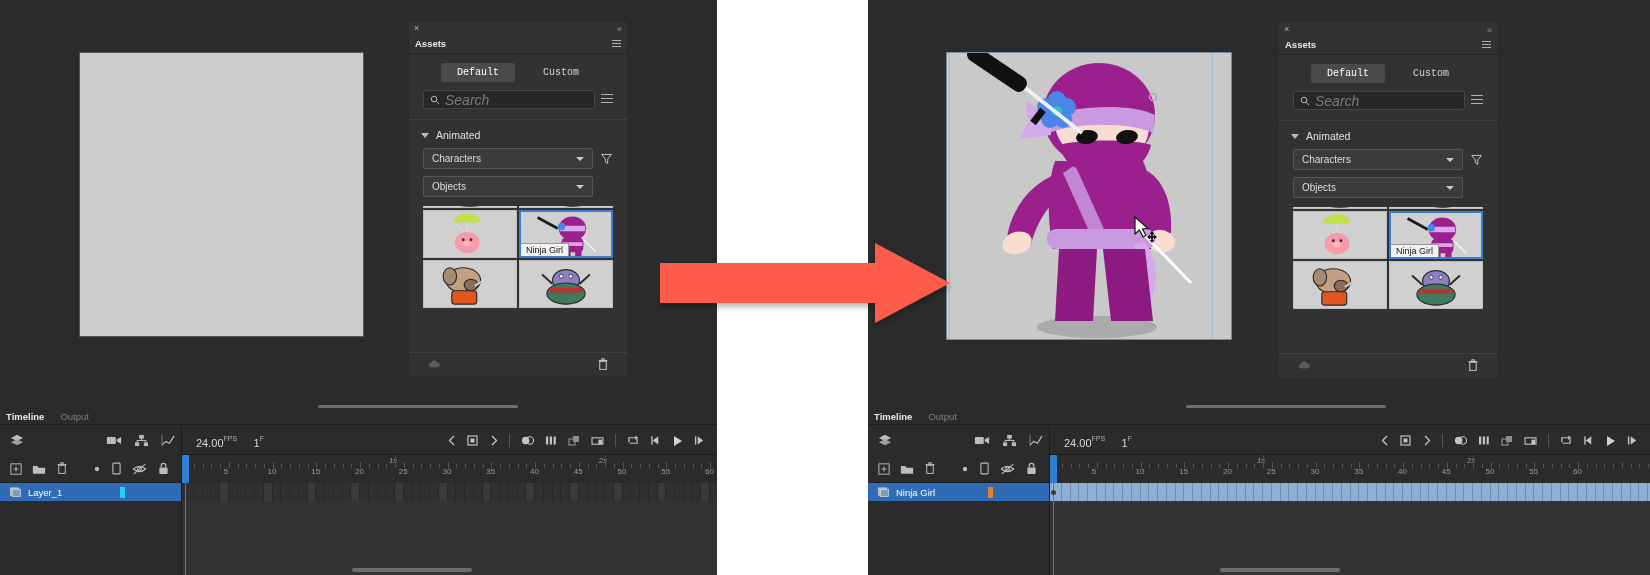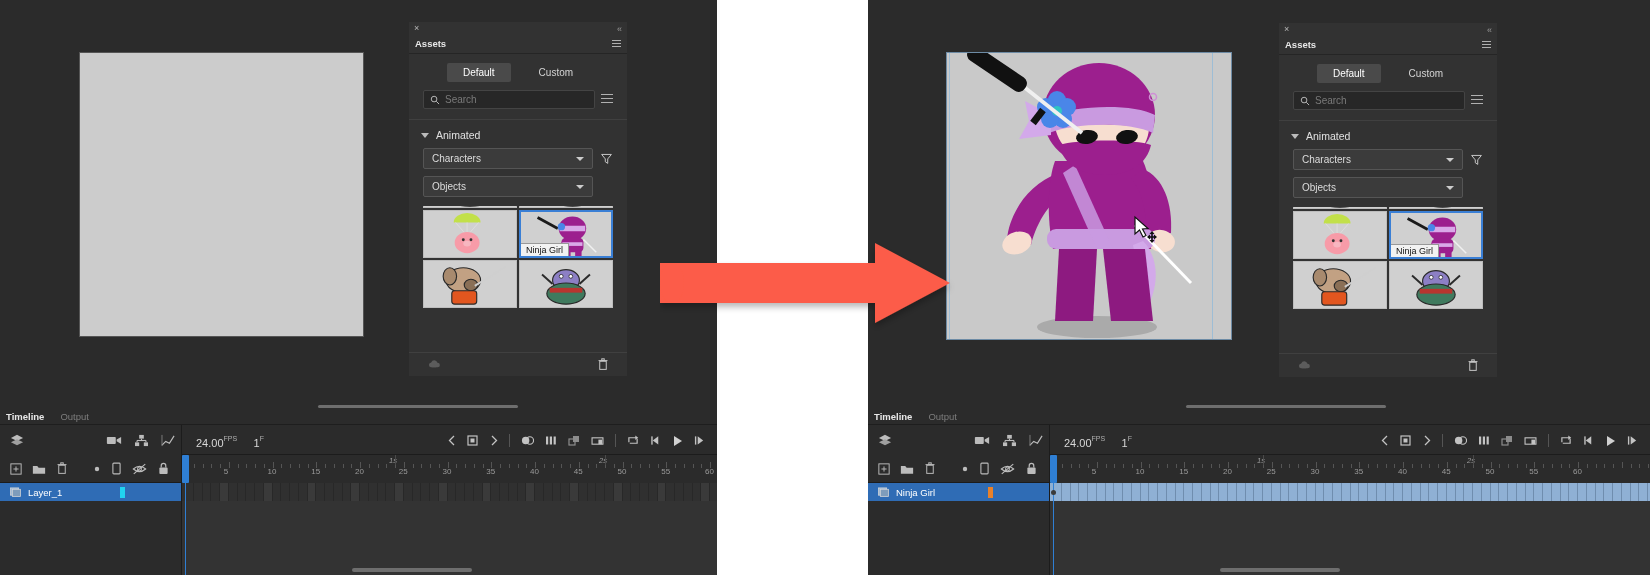--- a/index.html
+++ b/index.html
@@ -41,31 +41,31 @@
   .ap-collapse { position: absolute; right: 6px; top: 2px; color: #9a9a9a; font-size: 9px; letter-spacing: -1px; }
   .ap-tabbar {
     height: 17px; background: #323232; border-bottom: 1px solid #252525; position: relative;
   }
   .ap-tab-title {
     position: absolute; left: 6px; top: 1px; font-size: 9.5px; color: #e8e8e8; font-weight: bold;
   }
   .ap-menu { position: absolute; right: 6px; top: 3px; width: 9px; }
   .ap-menu i { display:block; height:1px; background:#b0b0b0; margin-bottom:2px; }
   .ap-body { background: #323232; padding: 0; }
-  .seg-row { display: flex; justify-content: center; gap: 12px; padding: 9px 0 6px; }
+  .seg-row { display: flex; justify-content: center; gap: 12px; padding: 9px 0 6px; font-family: Liberation Mono, monospace; }
   .seg-btn {
     font-size: 10px; color: #d4d4d4; padding: 4px 16px; border-radius: 2px;
   }
   .seg-btn.active { background: #4a4a4a; color: #ffffff; }
   .search-row { padding: 2px 14px 10px; display: flex; align-items: center; gap: 6px; }
   .search-box {
     flex: 1; height: 19px; background: #272727; border: 1px solid #444; border-radius: 2px;
     display: flex; align-items: center; padding: 0 6px; gap: 5px;
   }
-  .search-ph { font-size: 10px; color: #7a7a7a; }
+  .search-ph { font-size: 14px; color: #7a7a7a; font-style: italic; }
   .list-toggle { width: 12px; }
   .list-toggle i { display:block; height:1.5px; background:#b0b0b0; margin-bottom:2.5px; }
   .ap-divider { height: 1px; background: #404040; }
   .section-hdr { display:flex; align-items:center; gap:7px; padding: 9px 0 7px 12px; }
   .section-hdr span { font-size: 10.5px; color: #e0e0e0; }
   .chev { width:0;height:0;border-left:4px solid transparent;border-right:4px solid transparent;border-top:5px solid #bbb; }
   .drop-row { padding: 0 14px 7px; display:flex; align-items:center; gap:7px; }
   .dropdown {
     flex:1; height: 21px; background: #3b3b3b; border: 1px solid #555; border-radius: 2px;
     display:flex; align-items:center; justify-content:space-between; padding: 0 8px;

